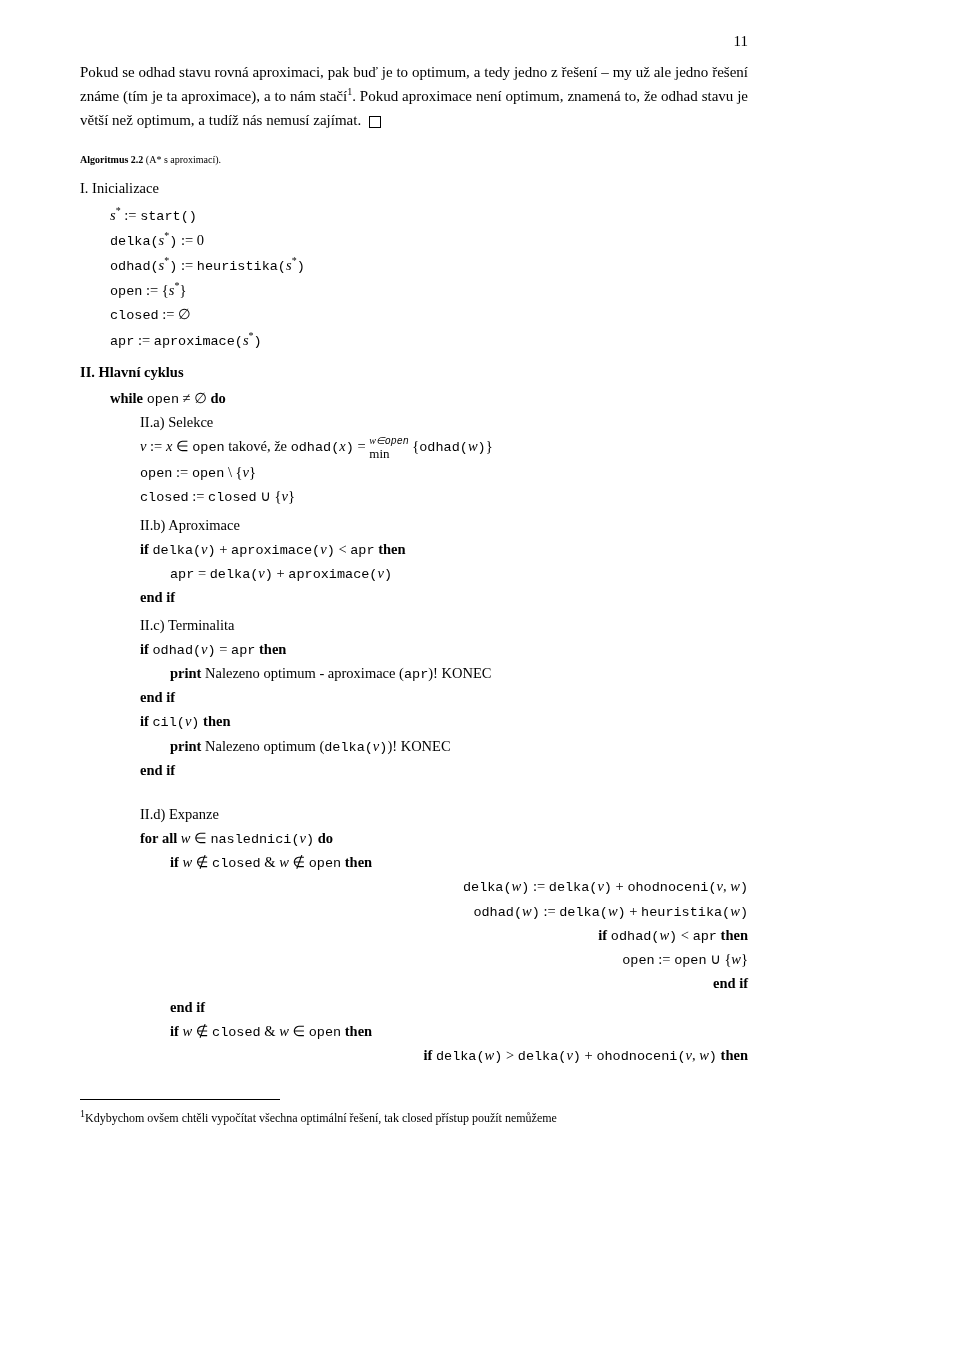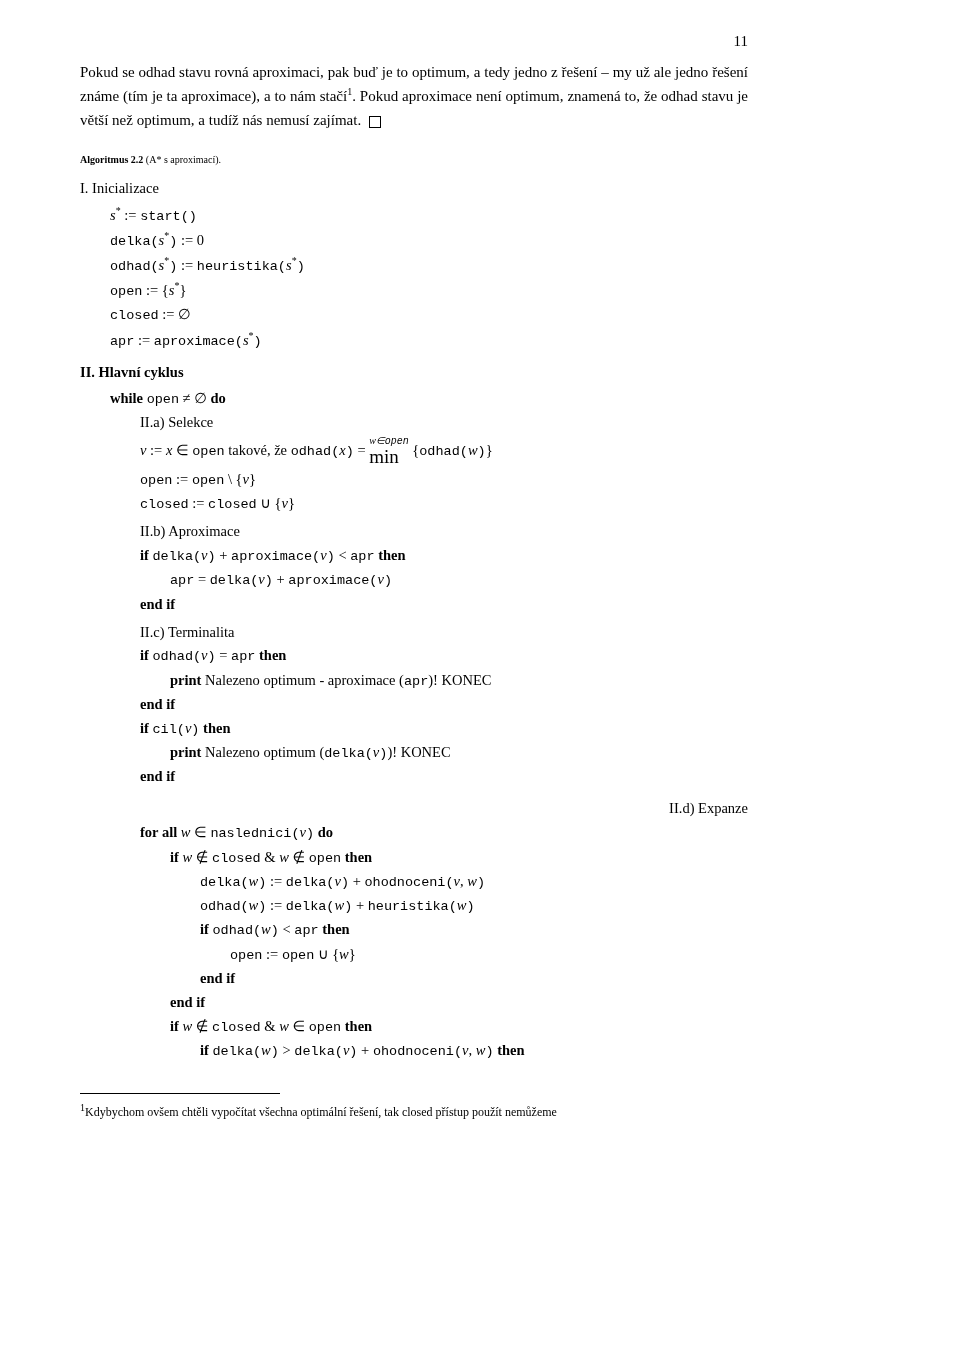--- a/index.html
+++ b/index.html
@@ -55,21 +55,21 @@
       margin-top: 8px;
       margin-bottom: 2px;
     }
     .code {
       font-family: "Courier New", Courier, monospace;
       font-size: 13.5px;
     }
     .indent1 { padding-left: 30px; }
     .indent2 { padding-left: 60px; }
     .indent3 { padding-left: 90px; }
-    .indent4 { padding-left: 120px; }
+    .indent4 { padding-left: 120px; text-align: right; }
     .kw { font-weight: bold; }
     .math-italic { font-style: italic; }
     .footnote-divider {
       border: none;
       border-top: 1px solid #000;
       width: 200px;
       margin-top: 30px;
       margin-bottom: 6px;
     }
     .footnote {
@@ -130,21 +130,21 @@
     <div class="indent1 line">
       <span class="kw">while</span> <span class="code">open</span> ≠ ∅ <span class="kw">do</span>
     </div>
 
     <div class="indent2 line">II.a) Selekce</div>
 
     <div class="indent2 line">
       <span class="math-italic">v</span> := <span class="math-italic">x</span> ∈ <span class="code">open</span> takové, že <span class="code">odhad(</span><span class="math-italic">x</span><span class="code">)</span> =
       <span style="display:inline-block; text-align:left; vertical-align:middle;">
         <span style="display:block; font-size:10px; font-style:italic; line-height:1.1;"><span style="font-style:italic;">w</span>∈<span class="code" style="font-size:10px;">open</span></span>
-        <span style="display:block; font-size:19px; line-height:1.1;">min</span>
+        <span style="display:block; font-size:13px; line-height:1.1;">min</span>
       </span>
       {<span class="code">odhad(</span><span class="math-italic">w</span><span class="code">)</span>}
     </div>
 
     <div class="indent2 line">
       <span class="code">open</span> := <span class="code">open</span> \ {<span class="math-italic">v</span>}
     </div>
     <div class="indent2 line">
       <span class="code">closed</span> := <span class="code">closed</span> ∪ {<span class="math-italic">v</span>}
     </div>
@@ -176,21 +176,21 @@
     <div class="indent2 line">
       <span class="kw">if</span> <span class="code">cil(</span><span class="math-italic">v</span><span class="code">)</span> <span class="kw">then</span>
     </div>
     <div class="indent3 line">
       <span class="kw">print</span>  Nalezeno optimum (<span class="code">delka(</span><span class="math-italic">v</span><span class="code">)</span>)! KONEC
     </div>
     <div class="indent2 line">
       <span class="kw">end if</span>
     </div>
 
-    <div class="indent2 line" style="margin-top:8px;text-align:right;">II.d) Expanze</div>
+    <div class="indent2 line" style="margin-top:20px;">II.d) Expanze</div>
 
     <div class="indent2 line">
       <span class="kw">for all</span> <span class="math-italic">w</span> ∈ <span class="code">naslednici(</span><span class="math-italic">v</span><span class="code">)</span> <span class="kw">do</span>
     </div>
 
     <div class="indent3 line">
       <span class="kw">if</span> <span class="math-italic">w</span> ∉ <span class="code">closed</span> &amp; <span class="math-italic">w</span> ∉ <span class="code">open</span> <span class="kw">then</span>
     </div>
     <div class="indent4 line">
       <span class="code">delka(</span><span class="math-italic">w</span><span class="code">)</span> := <span class="code">delka(</span><span class="math-italic">v</span><span class="code">)</span> + <span class="code">ohodnoceni(</span><span class="math-italic">v</span>, <span class="math-italic">w</span><span class="code">)</span>

